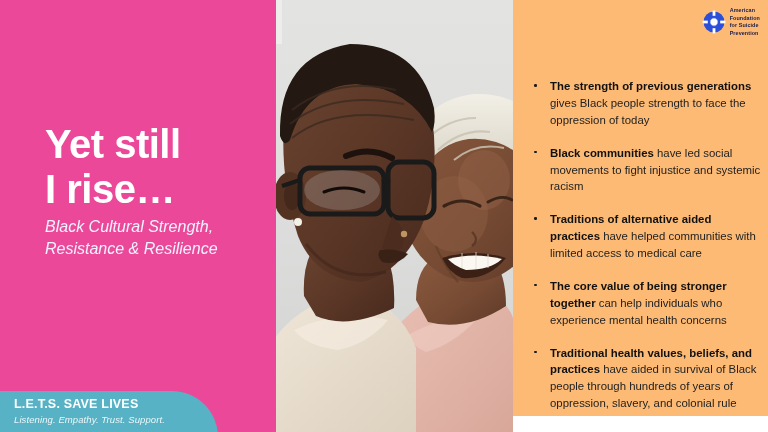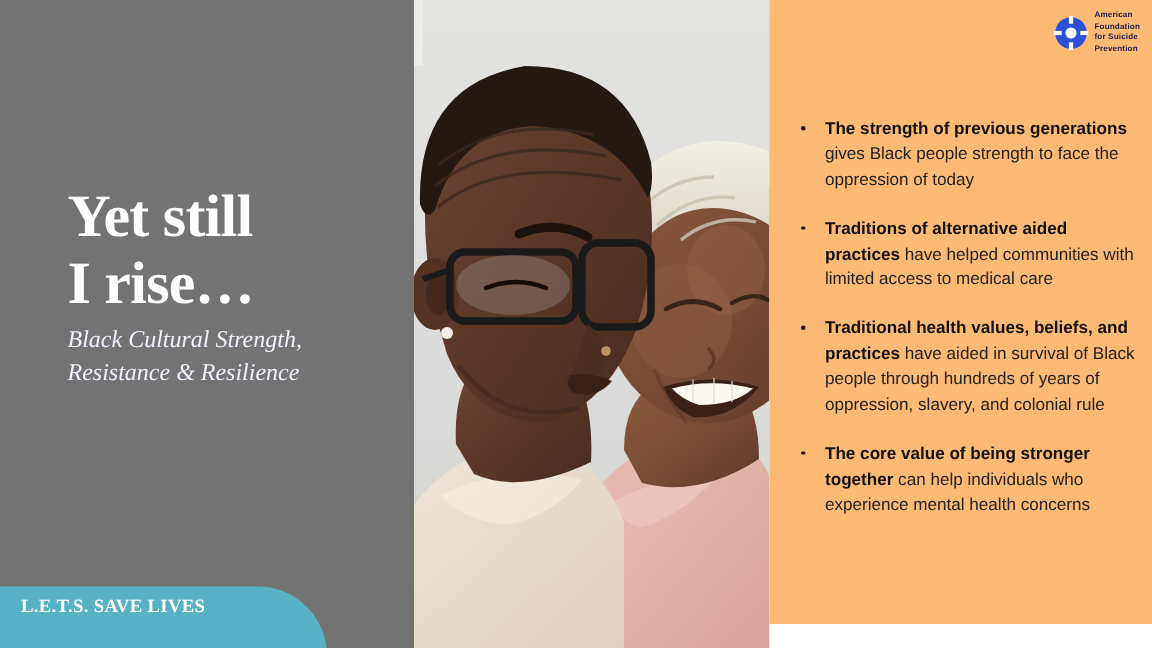--- a/index.html
+++ b/index.html
@@ -18,23 +18,22 @@
     background: #ffffff;
   }
 
   
   .left-panel {
     position: absolute;
     left: 0;
     top: 0;
     width: 276px;
     height: 432px;
-    background: #737373;
+    background: #ec4899;
     overflow: hidden;
-    font-family: Liberation Serif, serif;
   }
   .title-block {
     position: absolute;
     left: 45px;
     top: 122px;
     width: 230px;
   }
   .slide-title {
     color: #ffffff;
     font-size: 40px;
@@ -166,20 +165,21 @@
   <div class="left-panel">
     <div class="title-block">
       <h1 class="slide-title">Yet still
 I rise…</h1>
       <p class="slide-subtitle">Black Cultural Strength,
 Resistance &amp; Resilience</p>
     </div>
 
     <div class="footer-banner">
       <p class="footer-title">L.E.T.S. SAVE LIVES</p>
+      <p class="footer-tagline">Listening. Empathy. Trust. Support.</p>
     </div>
   </div>
 
   <div class="photo">
     <svg width="237" height="432" viewBox="0 0 237 432">
       <defs>
         <linearGradient id="bgGrad" x1="0" y1="0" x2="0" y2="1">
           <stop offset="0%" stop-color="#e3e3e1"></stop>
           <stop offset="45%" stop-color="#dedede"></stop>
           <stop offset="100%" stop-color="#d2d2d0"></stop>
@@ -286,26 +286,30 @@
 Prevention</span>
     </div>
 
     <ul class="bullets">
       <li class="bullet-item">
         <span class="bullet-dot"></span>
         <b>The strength of previous generations</b><span> gives Black people strength to face the oppression of today</span>
       </li>
       <li class="bullet-item">
         <span class="bullet-dot"></span>
+        <b>Black communities</b><span> have led social movements to fight injustice and systemic racism</span>
+      </li>
+      <li class="bullet-item">
+        <span class="bullet-dot"></span>
         <b>Traditions of alternative aided practices</b><span> have helped communities with limited access to medical care</span>
       </li>
       <li class="bullet-item">
         <span class="bullet-dot"></span>
+        <b>The core value of being stronger together</b><span> can help individuals who experience mental health concerns</span>
+      </li>
+      <li class="bullet-item">
+        <span class="bullet-dot"></span>
         <b>Traditional health values, beliefs, and practices</b><span> have aided in survival of Black people through hundreds of years of oppression, slavery, and colonial rule</span>
-      </li>
-      <li class="bullet-item">
-        <span class="bullet-dot"></span>
-        <b>The core value of being stronger together</b><span> can help individuals who experience mental health concerns</span>
       </li>
     </ul>
 
   </div>
 </div>
 
 </body></html>

